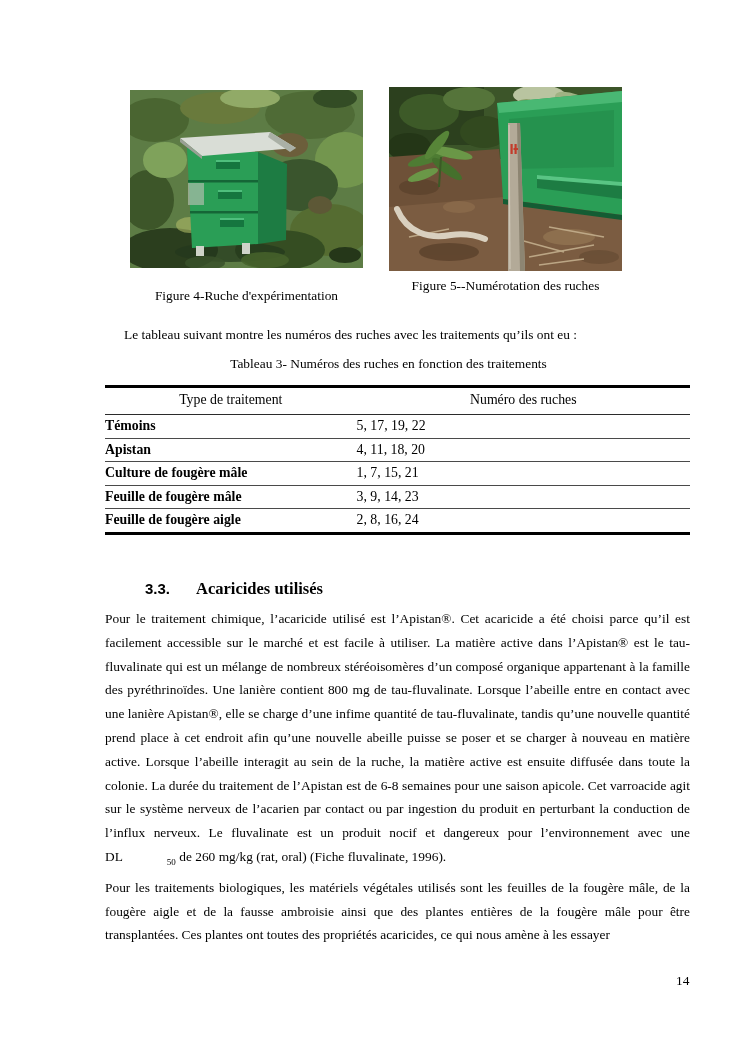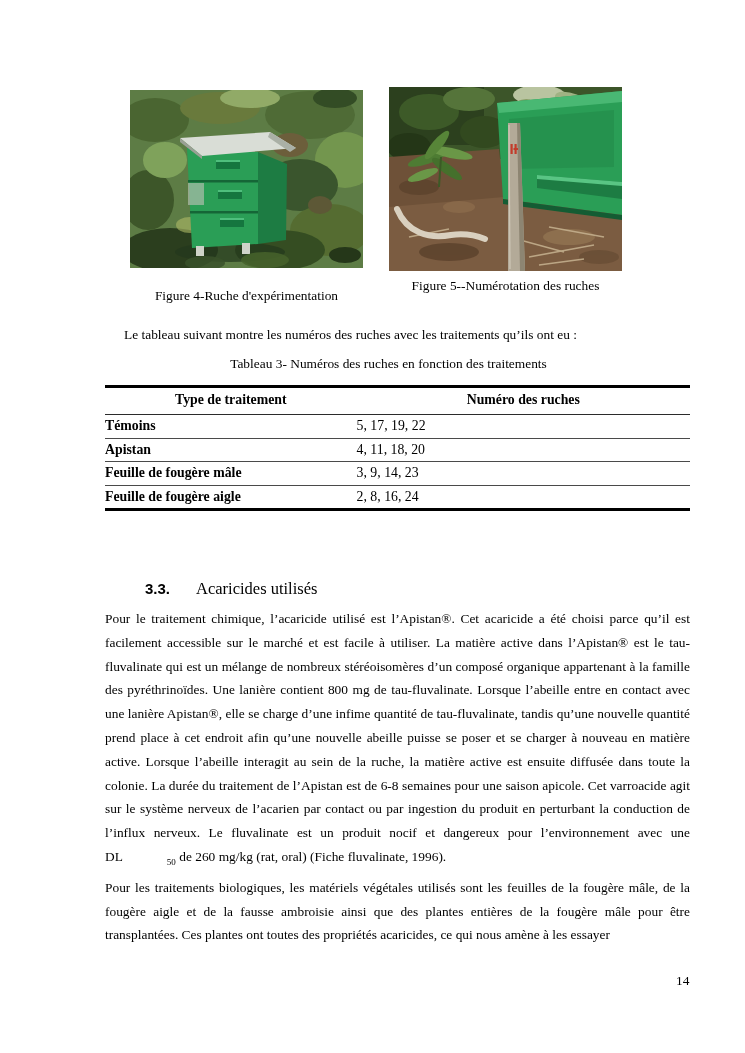--- a/index.html
+++ b/index.html
@@ -18,31 +18,31 @@
   .intro{position:absolute;left:114px;top:313px;width:585px;margin:10px;
          font-size:13.4px;line-height:23.8px;}
 
   .table-title{position:absolute;left:96px;top:356px;width:585px;
                text-align:center;font-size:13.4px;}
 
   table.data{position:absolute;left:105px;top:385px;width:585px;
              border-collapse:collapse;table-layout:fixed;
              border-top:3.5px solid #000;border-bottom:3.5px solid #000;
              font-size:13.8px;}
-  table.data th{font-weight:bold;text-align:center;padding:4px 0 6px;
+  table.data th{font-weight:normal;text-align:center;padding:4px 0 6px;
                 border-bottom:1.5px solid #2b2b2b;}
   table.data td{height:22.5px;padding:0;border-bottom:1px solid #4a4a4a;vertical-align:middle;}
   table.data tr:last-child td{border-bottom:none;}
   td.c1,th.c1{width:43%;}
   td.c1{font-weight:bold;text-align:left;padding-left:10px;}
   td.c2{text-align:left;}
 
   .heading{position:absolute;left:145px;top:579px;white-space:nowrap;}
   .h-num{font-family:"Liberation Sans", sans-serif;font-size:15px;font-weight:bold;}
-  .h-title{font-size:16.5px;font-weight:normal;margin-left:26px;}
+  .h-title{font-size:16.5px;font-weight:bold;margin-left:26px;}
 
   .flow{position:absolute;left:105px;top:607px;width:585px;}
   .body-par{margin:0;font-size:13.4px;line-height:23.8px;text-align:justify;}
   .body-par + .body-par{margin-top:7px;}
   .body-par sub{font-size:9px;line-height:0;padding-left:44px;}
 
   .page-num{position:absolute;left:676px;top:973px;font-size:13.4px;}
 </style>
 </head>
 <body>
@@ -184,20 +184,24 @@
     <tbody>
       <tr>
         <td class="c1">Témoins</td>
         <td class="c2">5, 17, 19, 22</td>
       </tr>
       <tr>
         <td class="c1">Apistan</td>
         <td class="c2">4, 11, 18, 20</td>
       </tr>
       <tr>
+        <td class="c1">Culture de fougère mâle</td>
+        <td class="c2">1, 7, 15, 21</td>
+      </tr>
+      <tr>
         <td class="c1">Feuille de fougère mâle</td>
         <td class="c2">3, 9, 14, 23</td>
       </tr>
       <tr>
         <td class="c1">Feuille de fougère aigle</td>
         <td class="c2">2, 8, 16, 24</td>
       </tr>
     </tbody>
   </table>
 

